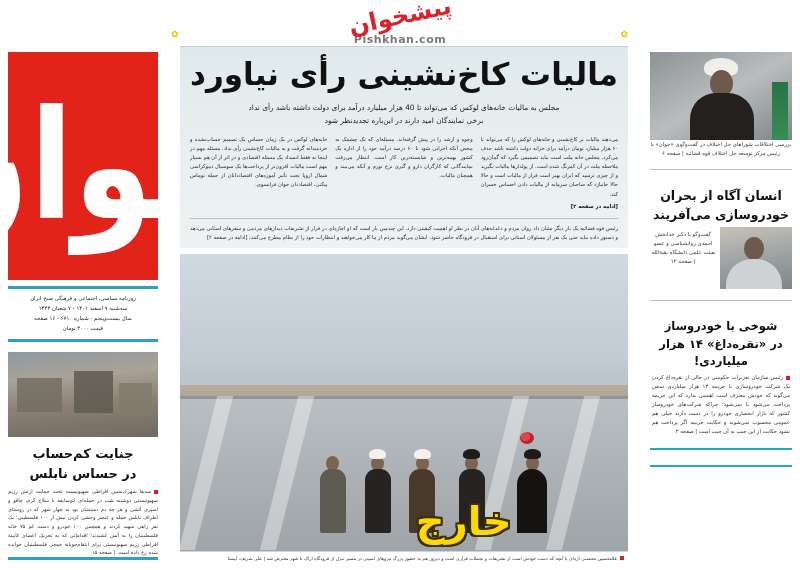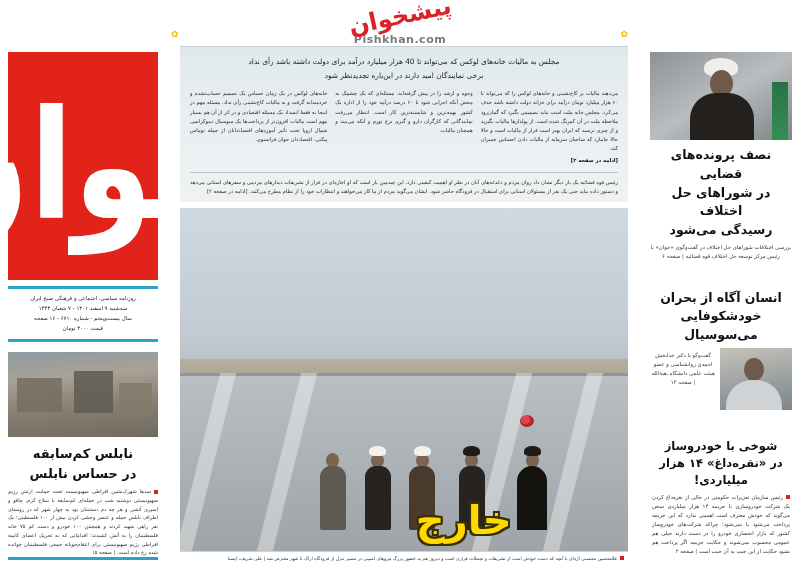--- a/index.html
+++ b/index.html
@@ -286,34 +286,29 @@
 
   <div class="sidebar">
 
     <div class="side-block">
       <div class="side-photo p1">
         <div class="fig-turban" style="left:54px; top:6px; width:34px; height:19px;"></div>
         <div class="fig-head" style="left:60px; top:18px; width:23px; height:27px;"></div>
         <div class="fig-body" style="left:40px; top:41px; width:64px; height:50px;"></div>
         <div class="fig-flag"></div>
       </div>
-      <div class="side-title">
-        <span>نصف پرونده‌های قضایی</span><br>
-        <span>در شوراهای حل اختلاف</span><br>
-        <span>رسیدگی می‌شود</span>
-      </div>
       <div class="side-sub">بررسی اختلافات شوراهای حل اختلاف در گفت‌وگوی «جوان» با رئیس مرکز توسعه حل اختلاف قوه قضائیه | صفحه ۶</div>
     </div>
 
     <div class="hr-thin"></div>
 
     <div class="side-block">
       <div class="side-title">
         <span>انسان آگاه از بحران</span><br>
-        <span>خودشکوفایی می‌سوسیال</span>
+        <span>خودروسازی می‌آفریند</span>
       </div>
       <div style="display:flex; flex-direction:row; gap:4px; align-items:flex-start;">
         <div class="side-photo p2" style="width:52%; height:62px;">
           <div class="fig-head" style="left:24px; top:10px; width:20px; height:23px;"></div>
           <div class="fig-body grey" style="left:6px; top:32px; width:56px; height:32px; background:#cfd3d6;"></div>
         </div>
         <div class="side-sub" style="width:48%; text-align:center; padding-top:3px;">گفت‌وگو با دکتر خدابخش احمدی روانشناسی و عضو هیئت علمی دانشگاه بقیةالله | صفحه ۱۲</div>
       </div>
     </div>
 
@@ -330,20 +325,21 @@
     </div>
 
     <div class="hr-blue"></div>
 
     <div class="hr-blue"></div>
   </div>
 
   <div class="center">
 
     <div class="lead-box">
+      <div class="lead-title">مالیات کاخ‌نشینی رأی نیاورد</div>
       <div class="lead-sub">
         <span>مجلس به مالیات خانه‌های لوکس که می‌تواند تا 40 هزار میلیارد درآمد برای دولت داشته باشد رأی نداد</span><br>
         <span>برخی نمایندگان امید دارند در این‌باره تجدیدنظر شود</span>
       </div>
       <div class="lead-cols">
         <div class="col">
           <p>می‌دهند مالیات بر کاخ‌نشینی و خانه‌های لوکس را که می‌تواند تا ۶۰ هزار میلیارد تومان درآمد برای خزانه دولت داشته باشد حذف می‌کرد. مجلس خانه ملت است نباید تصمیمی بگیرد که گمان‌رود ملاحظه ملت در آن کمرنگ شده است. از پولدارها مالیات بگیرید و از چیزی ترسید که ایران بهتر است فرار از مالیات است و حالا حالا جانبازد که صاحبان سرمایه از مالیات دادن احساس خسران کند.</p>
           <p class="page-ref">[ادامه در صفحه ۲]</p>
         </div>
         <div class="col">
@@ -419,21 +415,21 @@
       <div>قیمت ۳۰۰۰ تومان</div>
     </div>
     <div class="mast-rule"></div>
 
     <div class="right-photo">
       <div class="rubble" style="left:6%; top:30%; width:30%; height:40%;"></div>
       <div class="rubble" style="left:44%; top:22%; width:26%; height:50%; background:#5f5a51;"></div>
       <div class="rubble" style="left:74%; top:36%; width:22%; height:38%; background:#837a6c;"></div>
     </div>
     <div class="right-title">
-      <span>نابلس کم‌سابقه</span><br>
+      <span>جنایت کم‌حساب</span><br>
       <span>در حساس نابلس</span>
     </div>
     <div class="right-body">
       <span class="redsq"></span><span>صدها شهرک‌نشین افراطی صهیونیست تحت حمایت ارتش رژیم صهیونیستی دوشنبه شب در حمله‌ای کم‌سابقه با سلاح گرم، چاقو و اسپری آتشی و هر چه دم دستشان بود به چهار شهر که در روستای اطراف نابلس حمله و عنصر وحشی کردن بیش از ۱۰۰ فلسطینی؛ یک نفر راهی شهید کردند و همچنین ۱۰۰ خودرو و دست کم ۷۵ خانه فلسطینیان را به آتش کشیدند؛ اقداماتی که به تحریک اعضای کابینه افراطی رژیم صهیونیستی برای انتقام‌جویانه جمعی فلسطینیان خوانده شده رخ داده است. | صفحه ۱۵</span>
     </div>
     <div class="mast-rule" style="margin-top:auto;"></div>
   </div>
 
   <div class="orn tl">✿</div>
   <div class="orn tr">✿</div>

